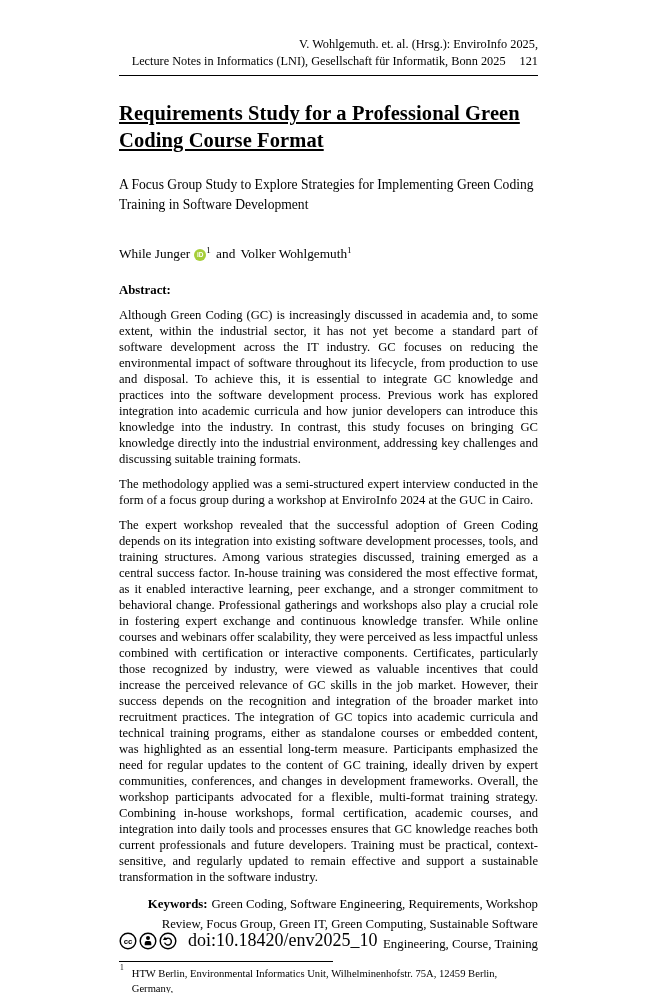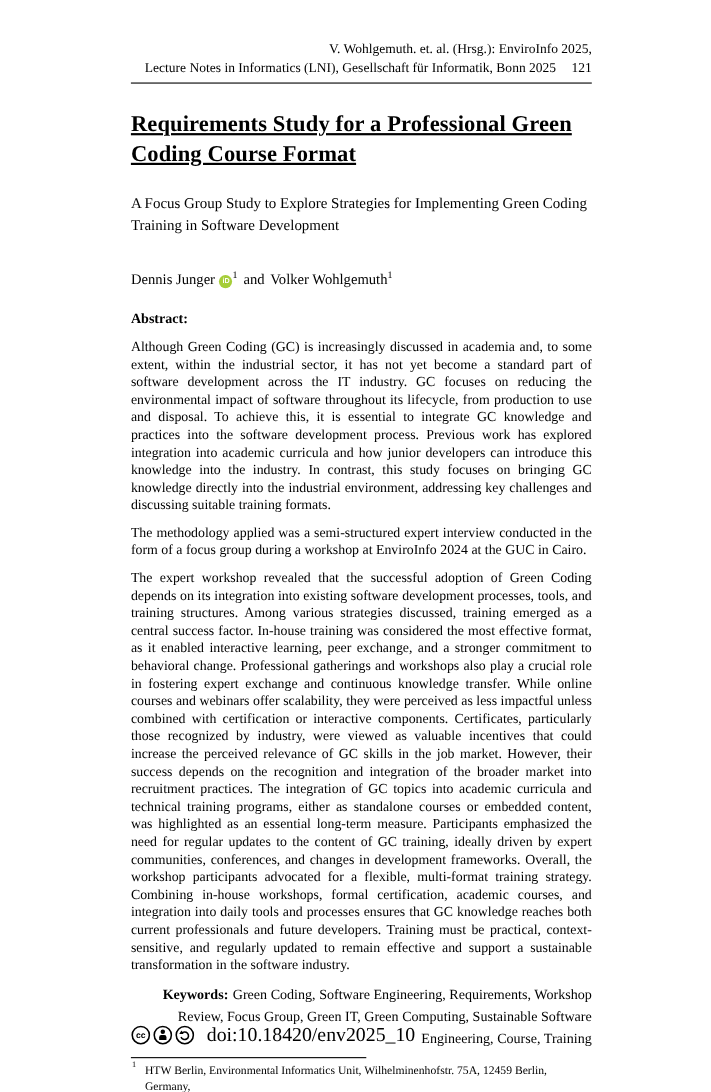--- a/index.html
+++ b/index.html
@@ -73,21 +73,21 @@
     <div class="hdr-line">V. Wohlgemuth. et. al.  (Hrsg.): EnviroInfo 2025,</div>
     <div class="hdr-line2"><span>Lecture Notes in Informatics (LNI), Gesellschaft für Informatik, Bonn 2025</span><span class="pageno">121</span></div>
     <div class="hdr-rule"></div>
   </header>
 
   <h1 class="title">Requirements Study for a Professional Green Coding Course Format</h1>
 
   <h2 class="subtitle">A Focus Group Study to Explore Strategies for Implementing Green Coding Training in Software Development</h2>
 
   <div class="authors">
-    <span>Dennis Junger</span><span class="orcid-badge">iD</span><sup class="mark">1</sup>
+    <span>While Junger</span><span class="orcid-badge">iD</span><sup class="mark">1</sup>
     <span class="sep">and</span>
     <span>Volker Wohlgemuth</span><sup class="mark">1</sup>
   </div>
 
   <section>
     <div class="abs-heading">Abstract:</div>
     <p class="body-par">Although Green Coding (GC) is increasingly discussed in academia and, to some extent, within the industrial sector, it has not yet become a standard part of software development across the IT industry. GC focuses on reducing the environmental impact of software throughout its lifecycle, from production to use and disposal. To achieve this, it is essential to integrate GC knowledge and practices into the software development process. Previous work has explored integration into academic curricula and how junior developers can introduce this knowledge into the industry. In contrast, this study focuses on bringing GC knowledge directly into the industrial environment, addressing key challenges and discussing suitable training formats.</p>
     <p class="body-par">The methodology applied was a semi-structured expert interview conducted in the form of a focus group during a workshop at EnviroInfo 2024 at the GUC in Cairo.</p>
     <p class="body-par">The expert workshop revealed that the successful adoption of Green Coding depends on its integration into existing software development processes, tools, and training structures. Among various strategies discussed, training emerged as a central success factor. In-house training was considered the most effective format, as it enabled interactive learning, peer exchange, and a stronger commitment to behavioral change. Professional gatherings and workshops also play a crucial role in fostering expert exchange and continuous knowledge transfer. While online courses and webinars offer scalability, they were perceived as less impactful unless combined with certification or interactive components. Certificates, particularly those recognized by industry, were viewed as valuable incentives that could increase the perceived relevance of GC skills in the job market. However, their success depends on the recognition and integration of the broader market into recruitment practices. The integration of GC topics into academic curricula and technical training programs, either as standalone courses or embedded content, was highlighted as an essential long-term measure. Participants emphasized the need for regular updates to the content of GC training, ideally driven by expert communities, conferences, and changes in development frameworks. Overall, the workshop participants advocated for a flexible, multi-format training strategy. Combining in-house workshops, formal certification, academic courses, and integration into daily tools and processes ensures that GC knowledge reaches both current professionals and future developers. Training must be practical, context-sensitive, and regularly updated to remain effective and support a sustainable transformation in the software industry.</p>
   </section>

